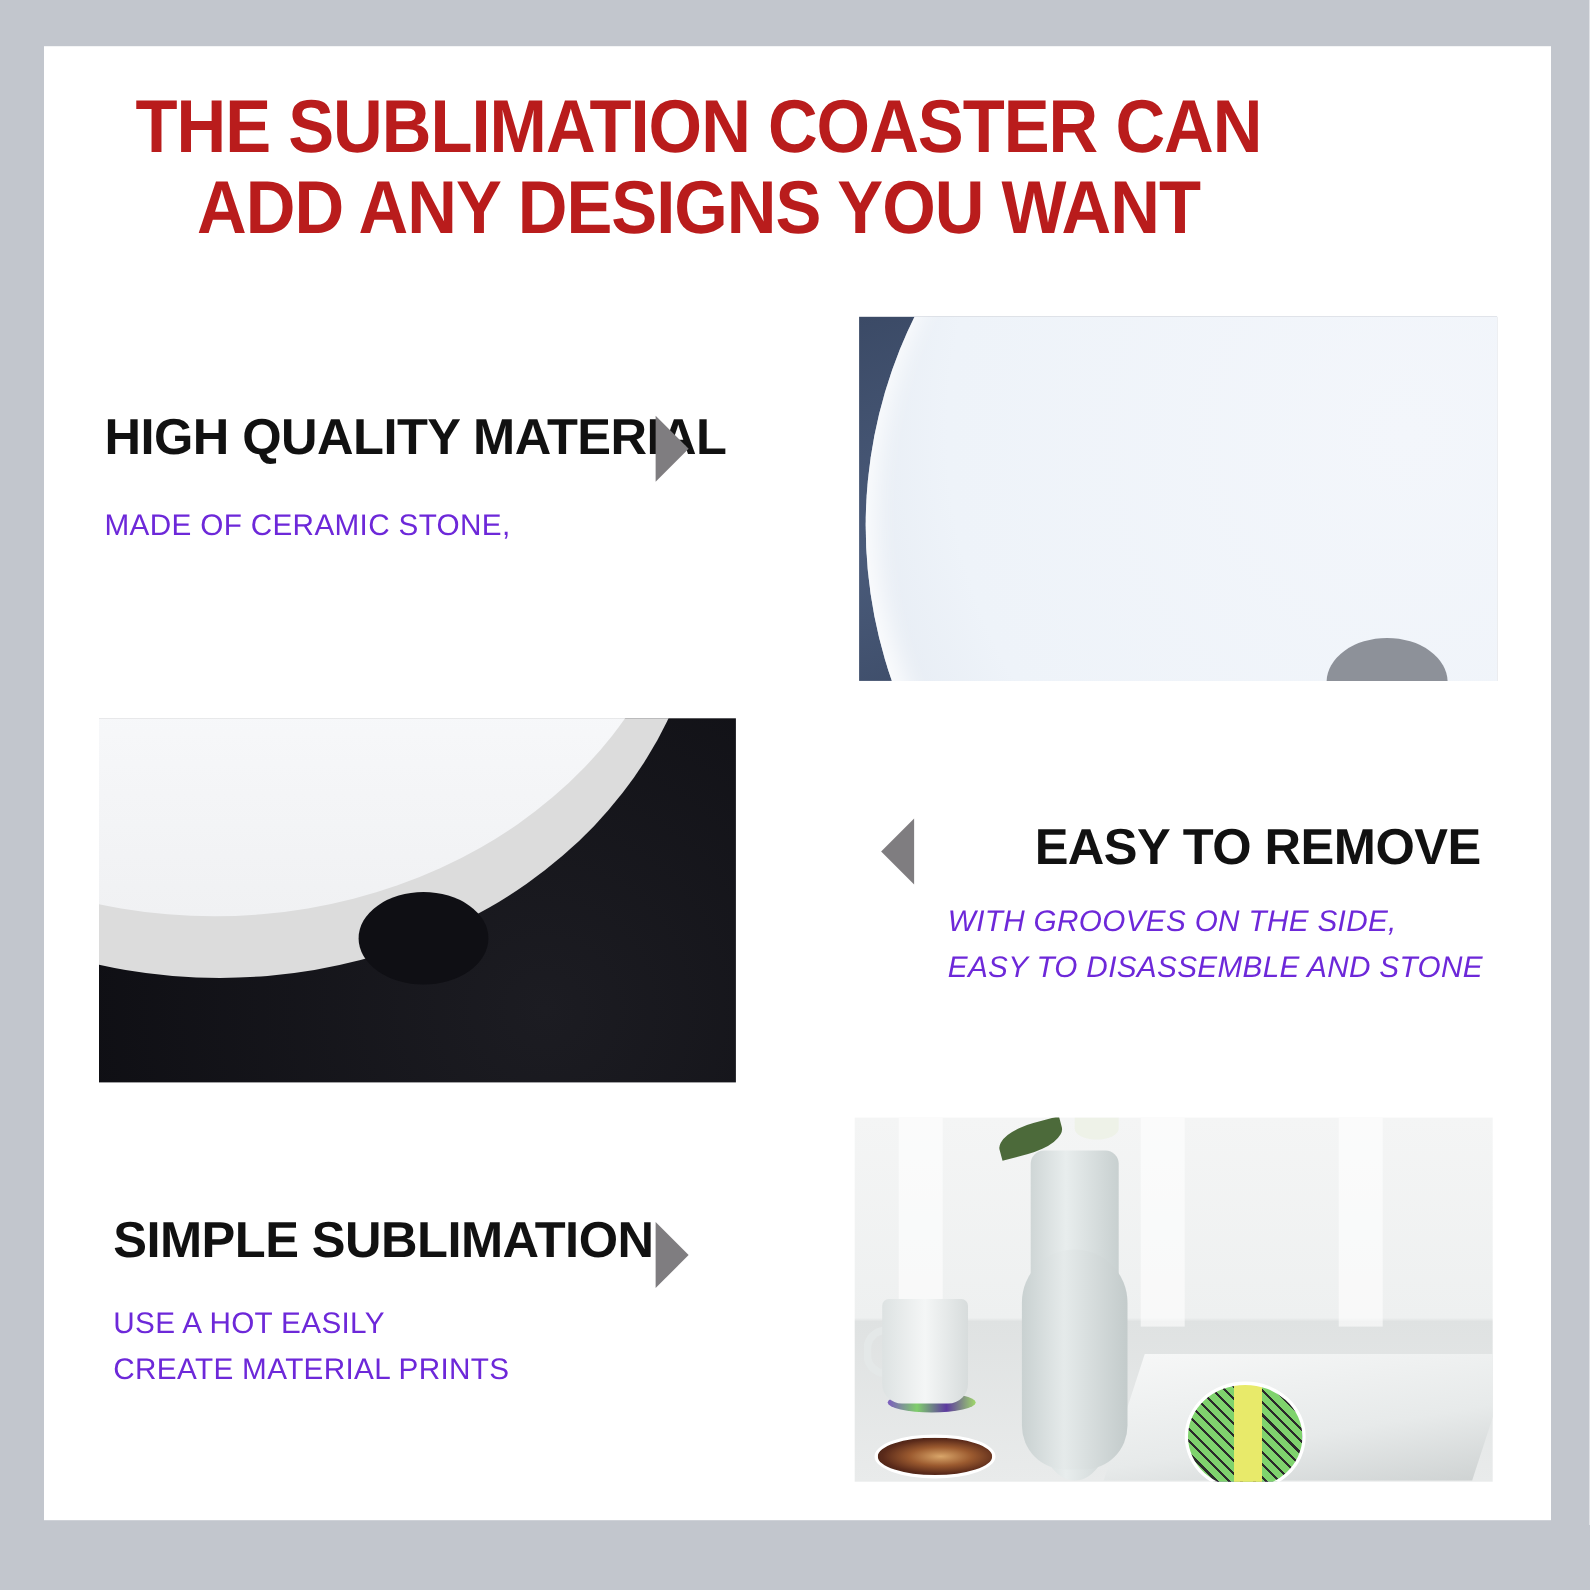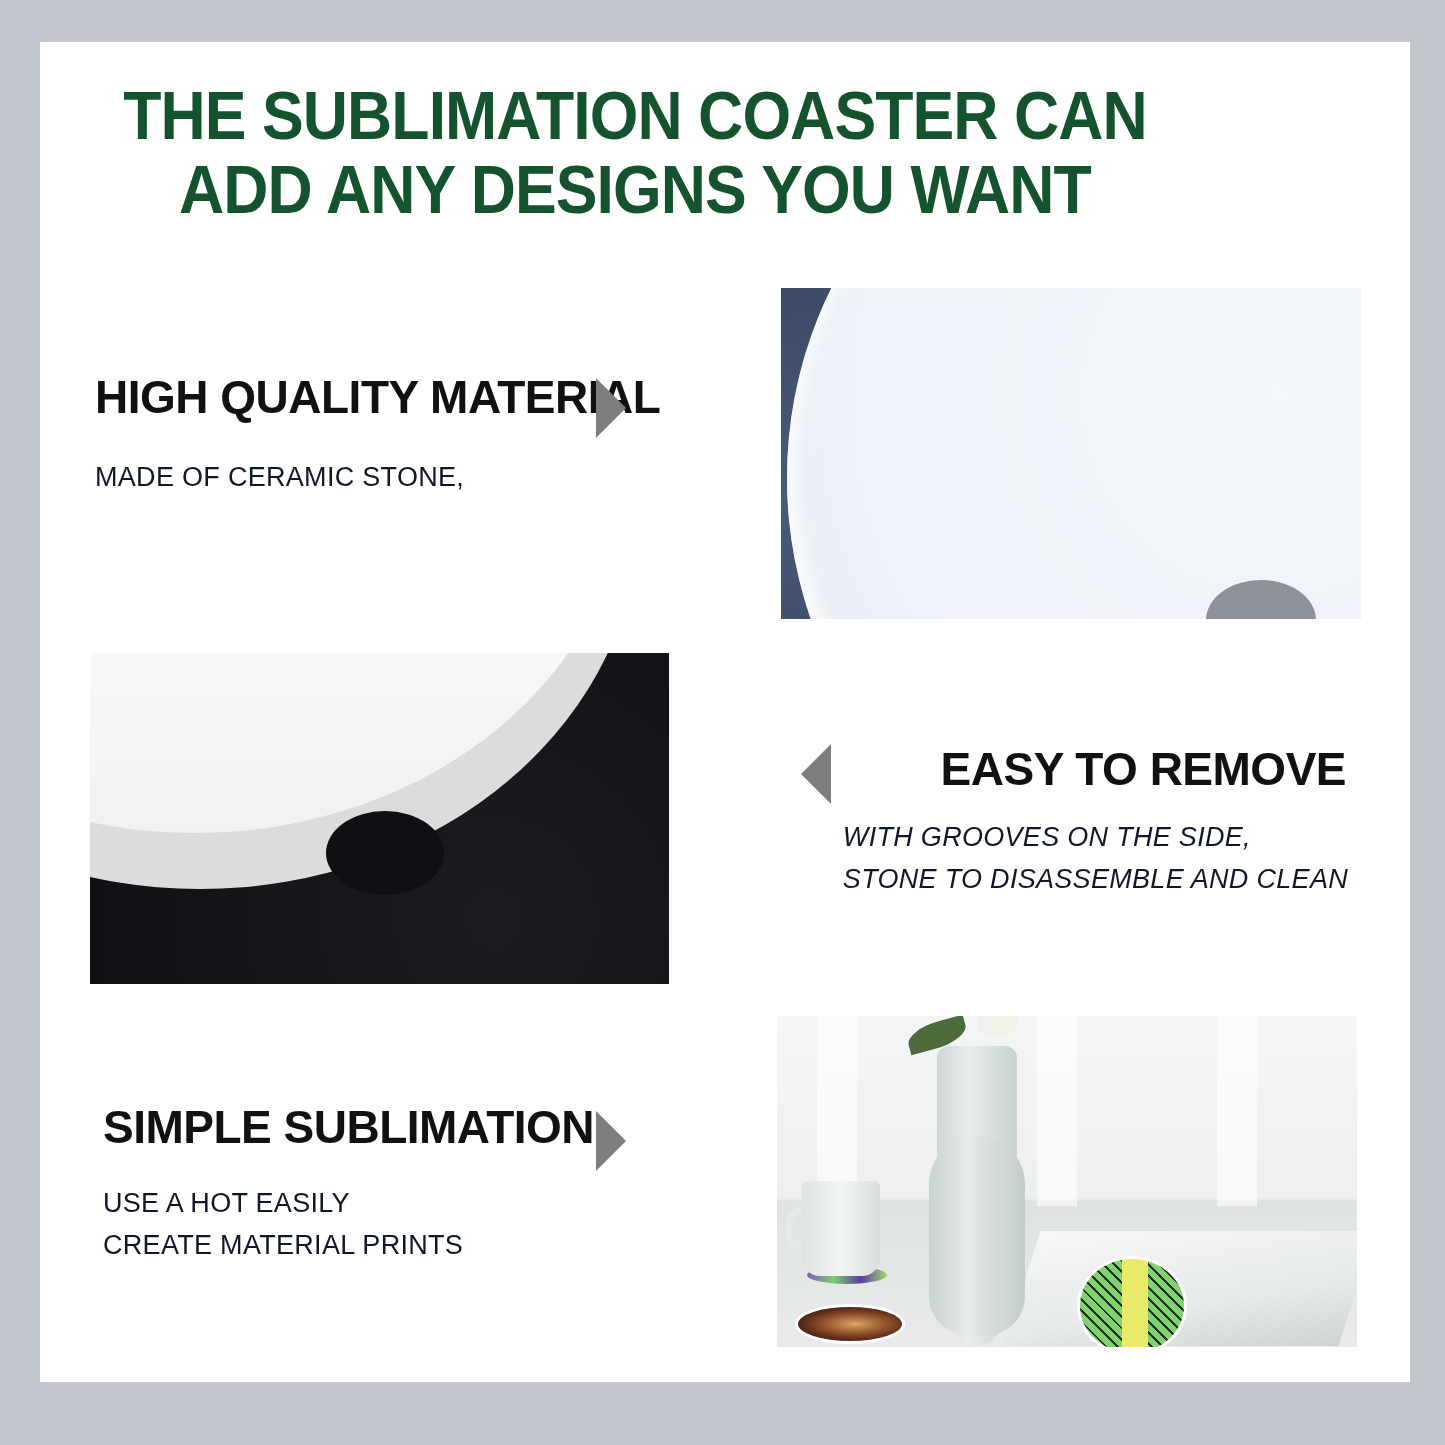--- a/index.html
+++ b/index.html
@@ -1,24 +1,24 @@
 <!DOCTYPE html>
 <html><head>
 <meta charset="utf-8">
 <style>
   * { margin:0; padding:0; box-sizing:border-box; }
   html, body { width:1445px; height:1445px; overflow:hidden; }
   body { background:#c2c6cd; position:relative; font-family:"Liberation Sans", sans-serif; }
   .panel { position:absolute; left:40px; top:42px; width:1370px; height:1340px; background:#ffffff; }
   .headline { position:absolute; left:0; top:78px; width:1270px; text-align:center;
-    color:#14532d; font-family:"Liberation Sans Narrow","Liberation Sans", sans-serif;
+    color:#b91c1c; font-family:"Liberation Sans Narrow","Liberation Sans", sans-serif;
     font-weight:bold; font-size:68px; line-height:74px; letter-spacing:-1px; }
   .headline span { display:block; transform:scaleX(0.92); }
   .feat-title { position:absolute; font-weight:bold; font-size:46px; color:#111; letter-spacing:-0.5px; white-space:nowrap; }
-  .feat-desc { position:absolute; font-size:27px; line-height:42px; color:#0f172a; font-weight:normal; letter-spacing:0.3px; white-space:nowrap; }
+  .feat-desc { position:absolute; font-size:27px; line-height:42px; color:#6d28d9; font-weight:normal; letter-spacing:0.3px; white-space:nowrap; }
   .feat-desc span { display:block; }
   .arrow-r { position:absolute; width:0; height:0; border-top:30px solid transparent; border-bottom:30px solid transparent; border-left:30px solid #7f7d80; }
   .arrow-l { position:absolute; width:0; height:0; border-top:30px solid transparent; border-bottom:30px solid transparent; border-right:30px solid #7f7d80; }
   .photo { position:absolute; overflow:hidden; }
 
   
   .p1 { left:781px; top:288px; width:580px; height:331px; background:linear-gradient(160deg,#3b4a66 0%,#4a5b7a 40%,#2f3c55 100%); }
   .p1 .disc { position:absolute; left:6px; top:-230px; width:820px; height:840px; border-radius:50%;
     background:radial-gradient(ellipse at 60% 40%, #f3f6fb 0%, #eef3f9 60%, #e4eaf2 80%, #cfd6df 92%, #b9c0ca 100%);
     box-shadow: inset 10px -10px 20px rgba(255,255,255,0.8); }
@@ -73,21 +73,21 @@
 <section>
   <div class="photo p2" title="White coaster with side groove notch on black fabric">
     <div class="disc-edge"></div>
     <div class="disc"></div>
     <div class="notch"></div>
   </div>
   <div class="arrow-l" style="left:801px; top:744px;"></div>
   <div class="feat-title" style="right:99px; top:742px;">EASY TO REMOVE</div>
   <div class="feat-desc" style="right:97px; top:816px; text-align:left;font-style:italic;">
     <span>WITH GROOVES ON THE SIDE,</span>
-    <span>STONE TO DISASSEMBLE AND CLEAN</span>
+    <span>EASY TO DISASSEMBLE AND STONE</span>
   </div>
 </section>
 
 <section>
   <div class="feat-title" style="left:103px; top:1100px;text-align:right;">SIMPLE SUBLIMATION</div>
   <div class="arrow-r" style="left:596px; top:1111px;"></div>
   <div class="feat-desc" style="left:103px; top:1182px;">
     <span>USE A HOT EASILY</span>
     <span>CREATE MATERIAL PRINTS</span>
   </div>

